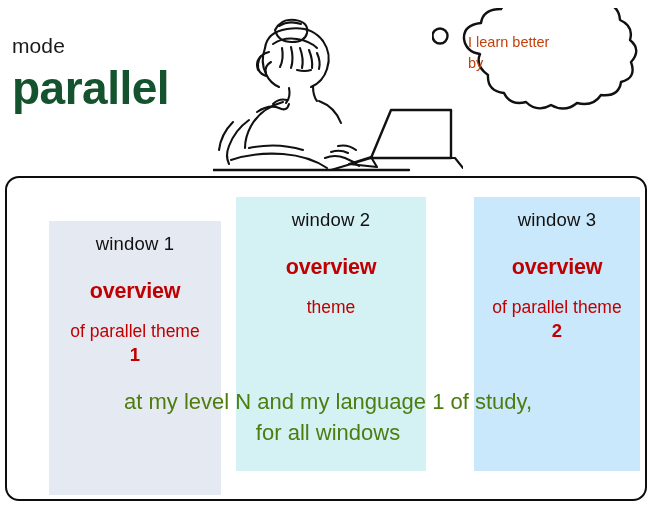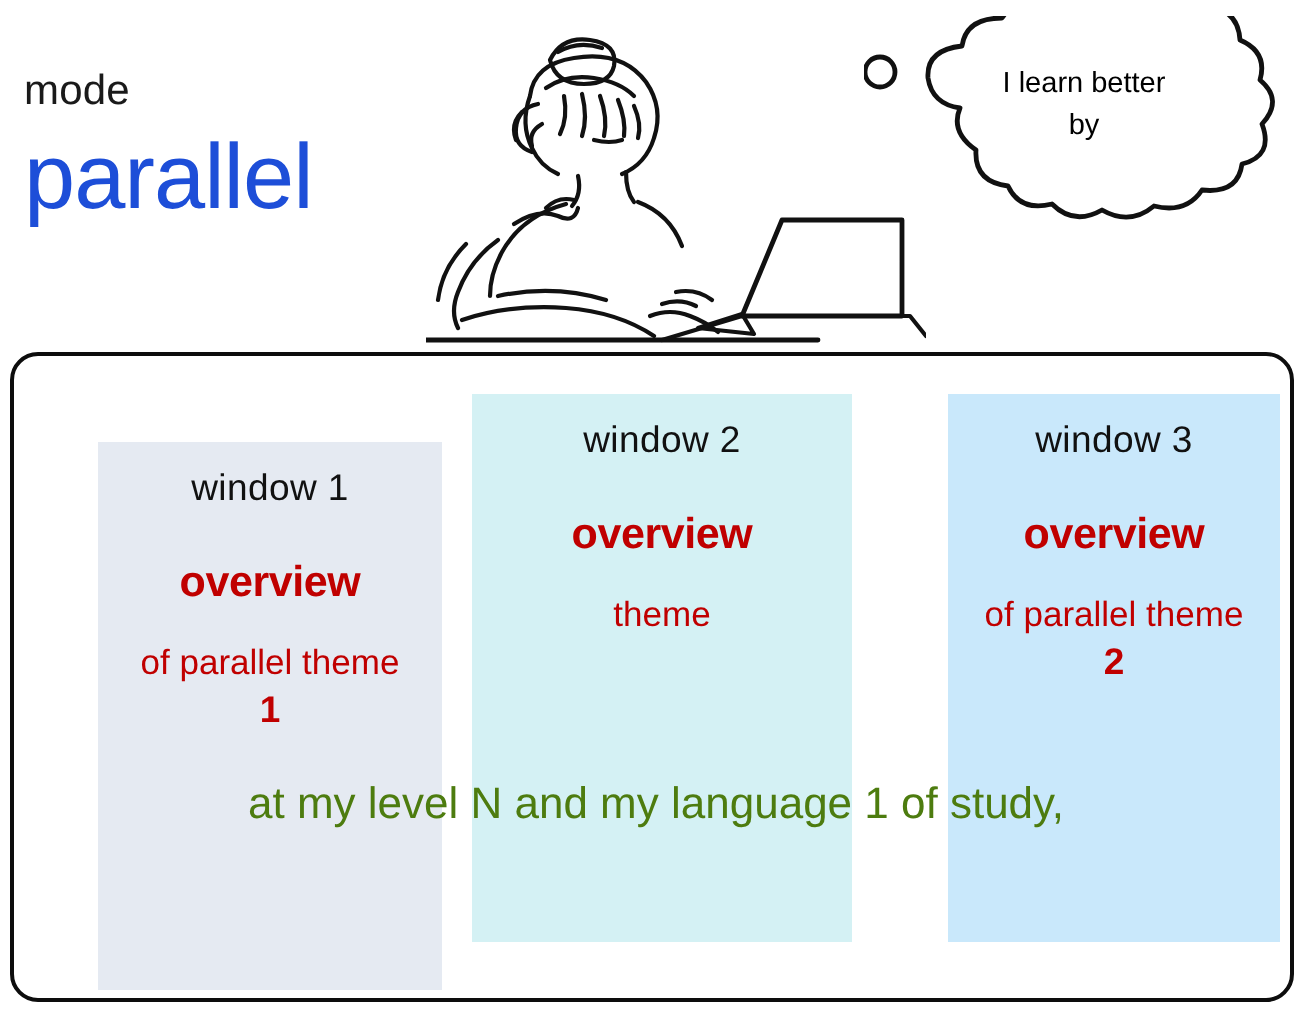--- a/index.html
+++ b/index.html
@@ -29,22 +29,22 @@
     top: 34px;
     font-size: 21px;
     color: #1a1a1a;
     letter-spacing: 0.1px;
   }
   #mode-value {
     position: absolute;
     left: 12px;
     top: 64px;
     font-size: 46px;
-    font-weight: normal;
-    color: #1d4ed8;
+    font-weight: bold;
+    color: #14532d;
     letter-spacing: -0.5px;
     line-height: 1.05;
   }
 
   
   #illustration {
     position: absolute;
     left: 213px;
     top: 0px;
     width: 250px;
@@ -55,23 +55,22 @@
     left: 432px;
     top: 8px;
     width: 216px;
     height: 130px;
   }
   #bubble-text {
     position: absolute;
     left: 468px;
     top: 32px;
     width: 148px;
-    text-align: center;
     font-size: 14.5px;
-    color: #000000;
+    color: #c2410c;
     line-height: 1.42;
   }
   #bubble-text div { white-space: nowrap; }
 
   
   #windows-container {
     position: absolute;
     left: 5px;
     top: 176px;
     width: 642px;
@@ -250,14 +249,15 @@
     <div class="window-title">window 3</div>
     <div class="window-overview">overview</div>
     <div class="window-sub">
       <span>of parallel theme</span>
       <span class="num">2</span>
     </div>
   </div>
 
   <div id="caption">
     <div>at my level N and my language 1 of study,</div>
+    <div>for all windows</div>
   </div>
 </div>
 
 </body></html>

